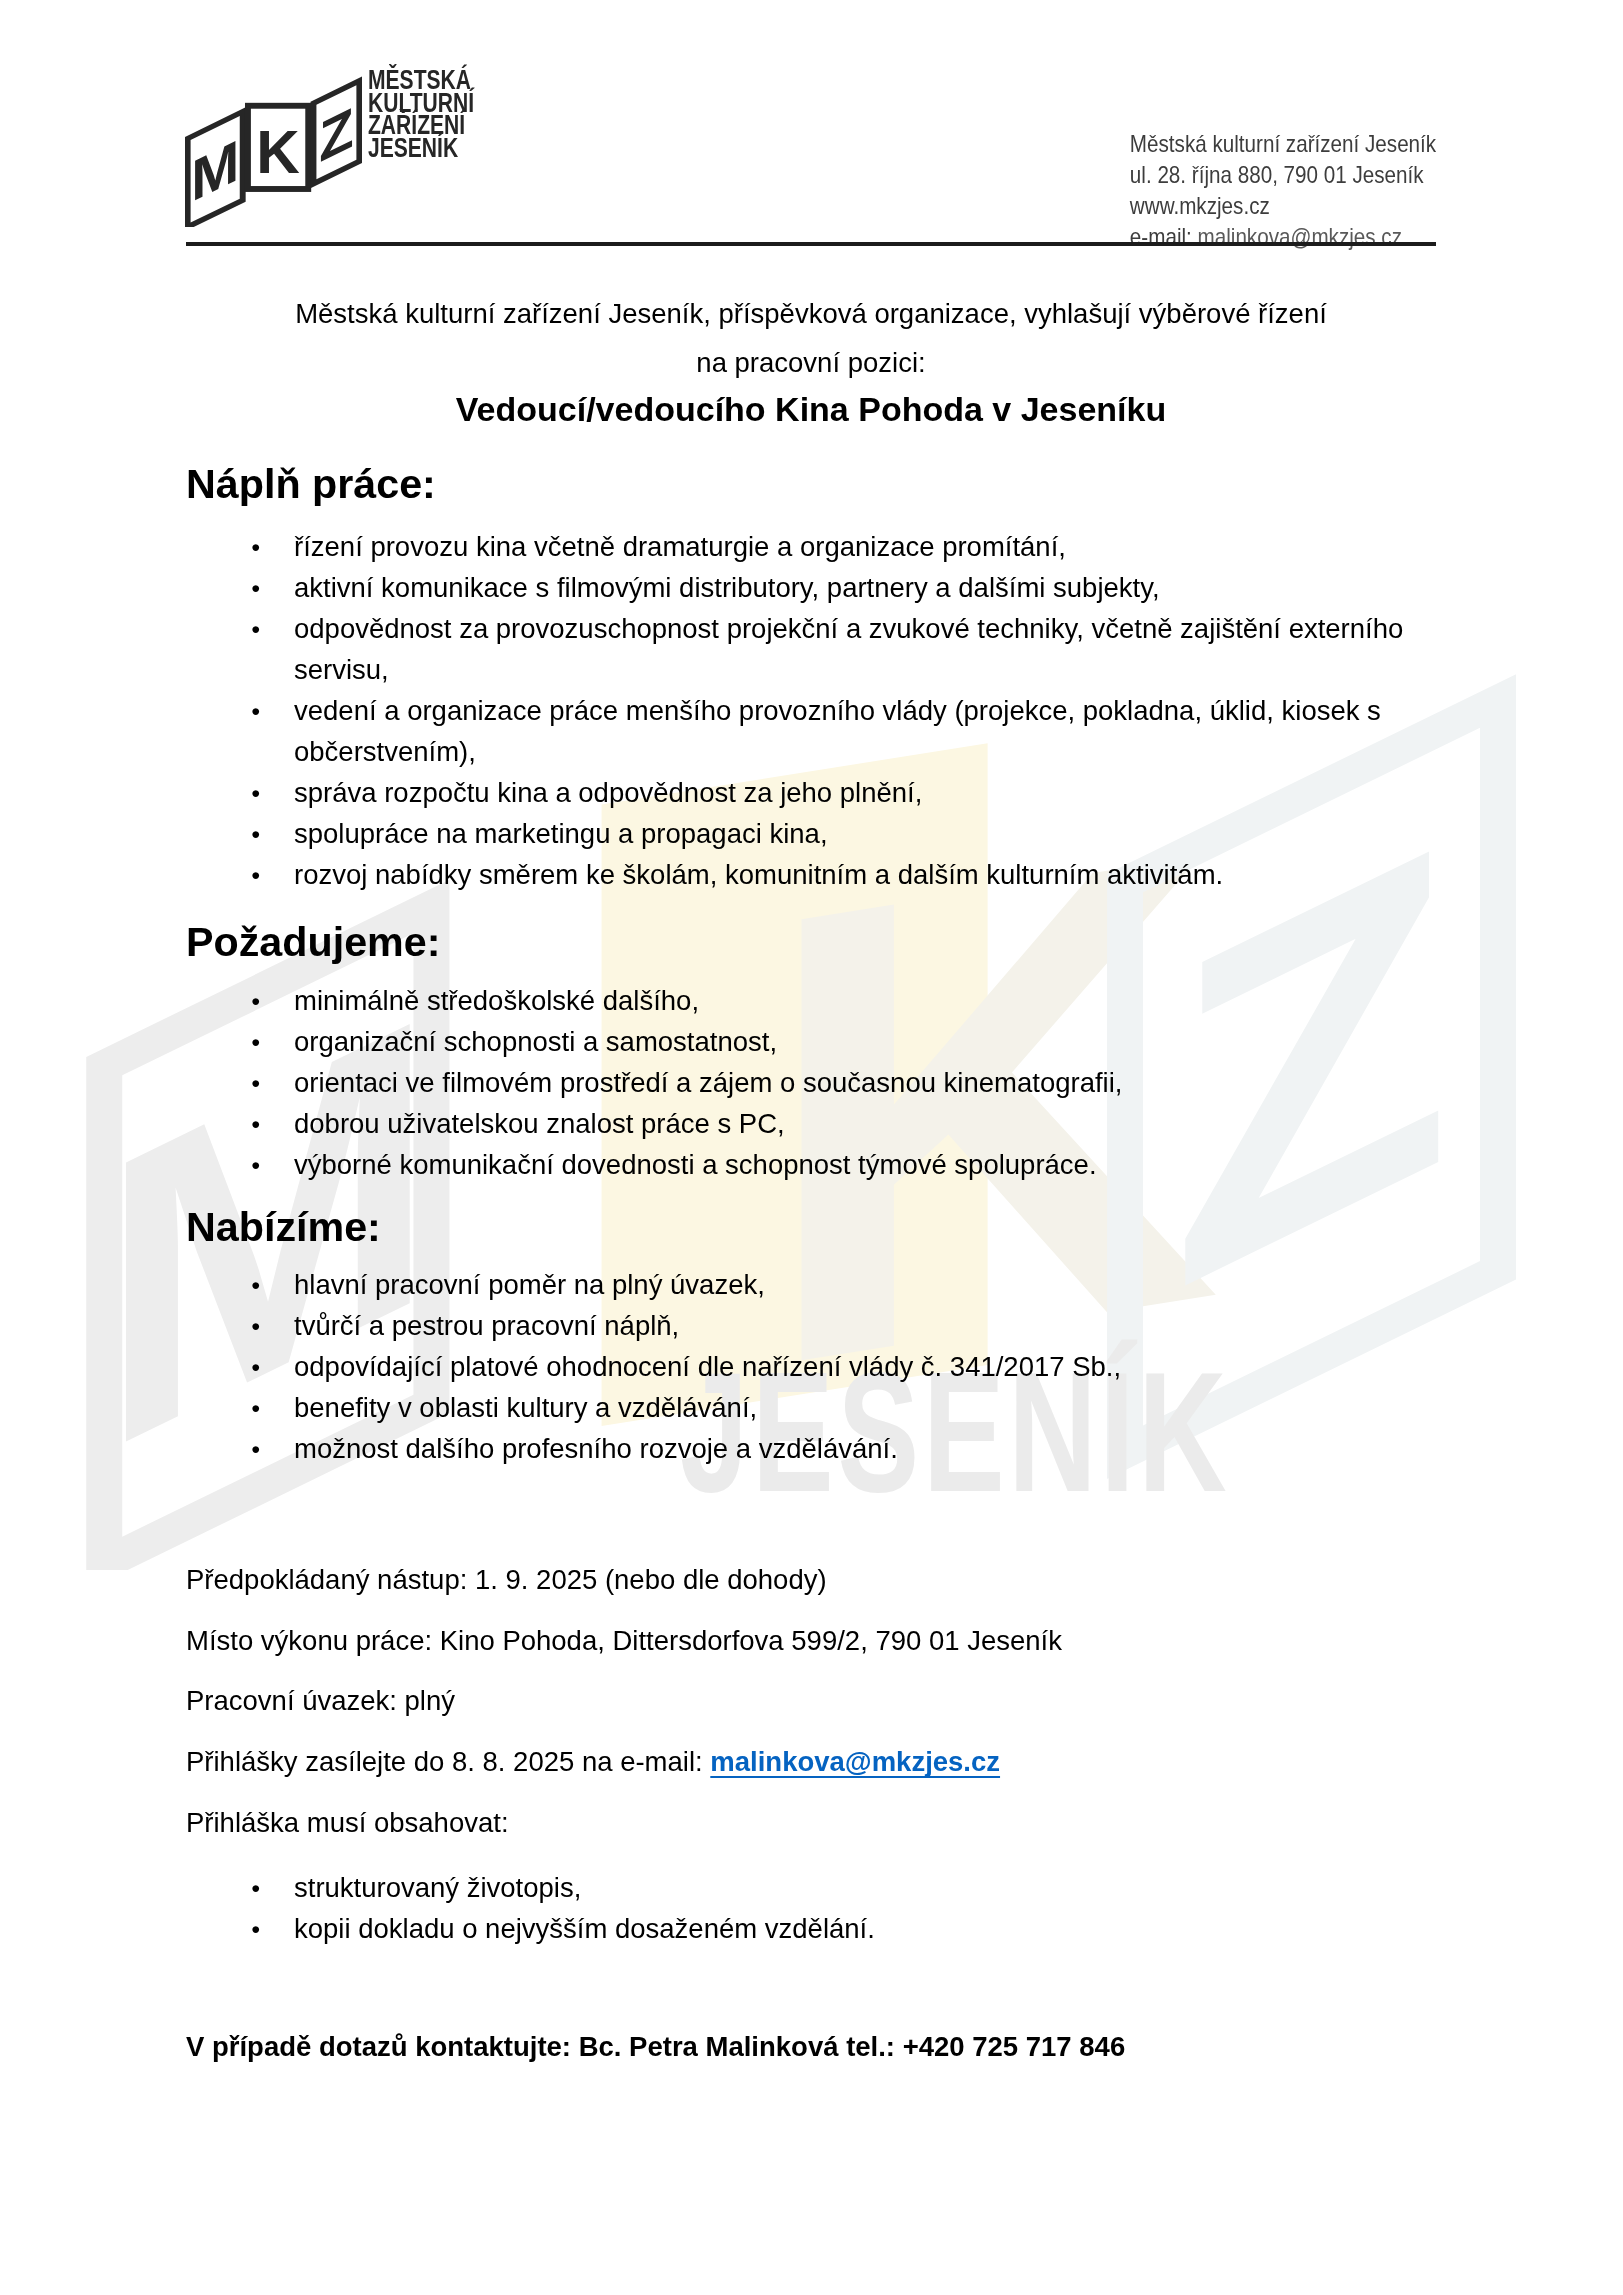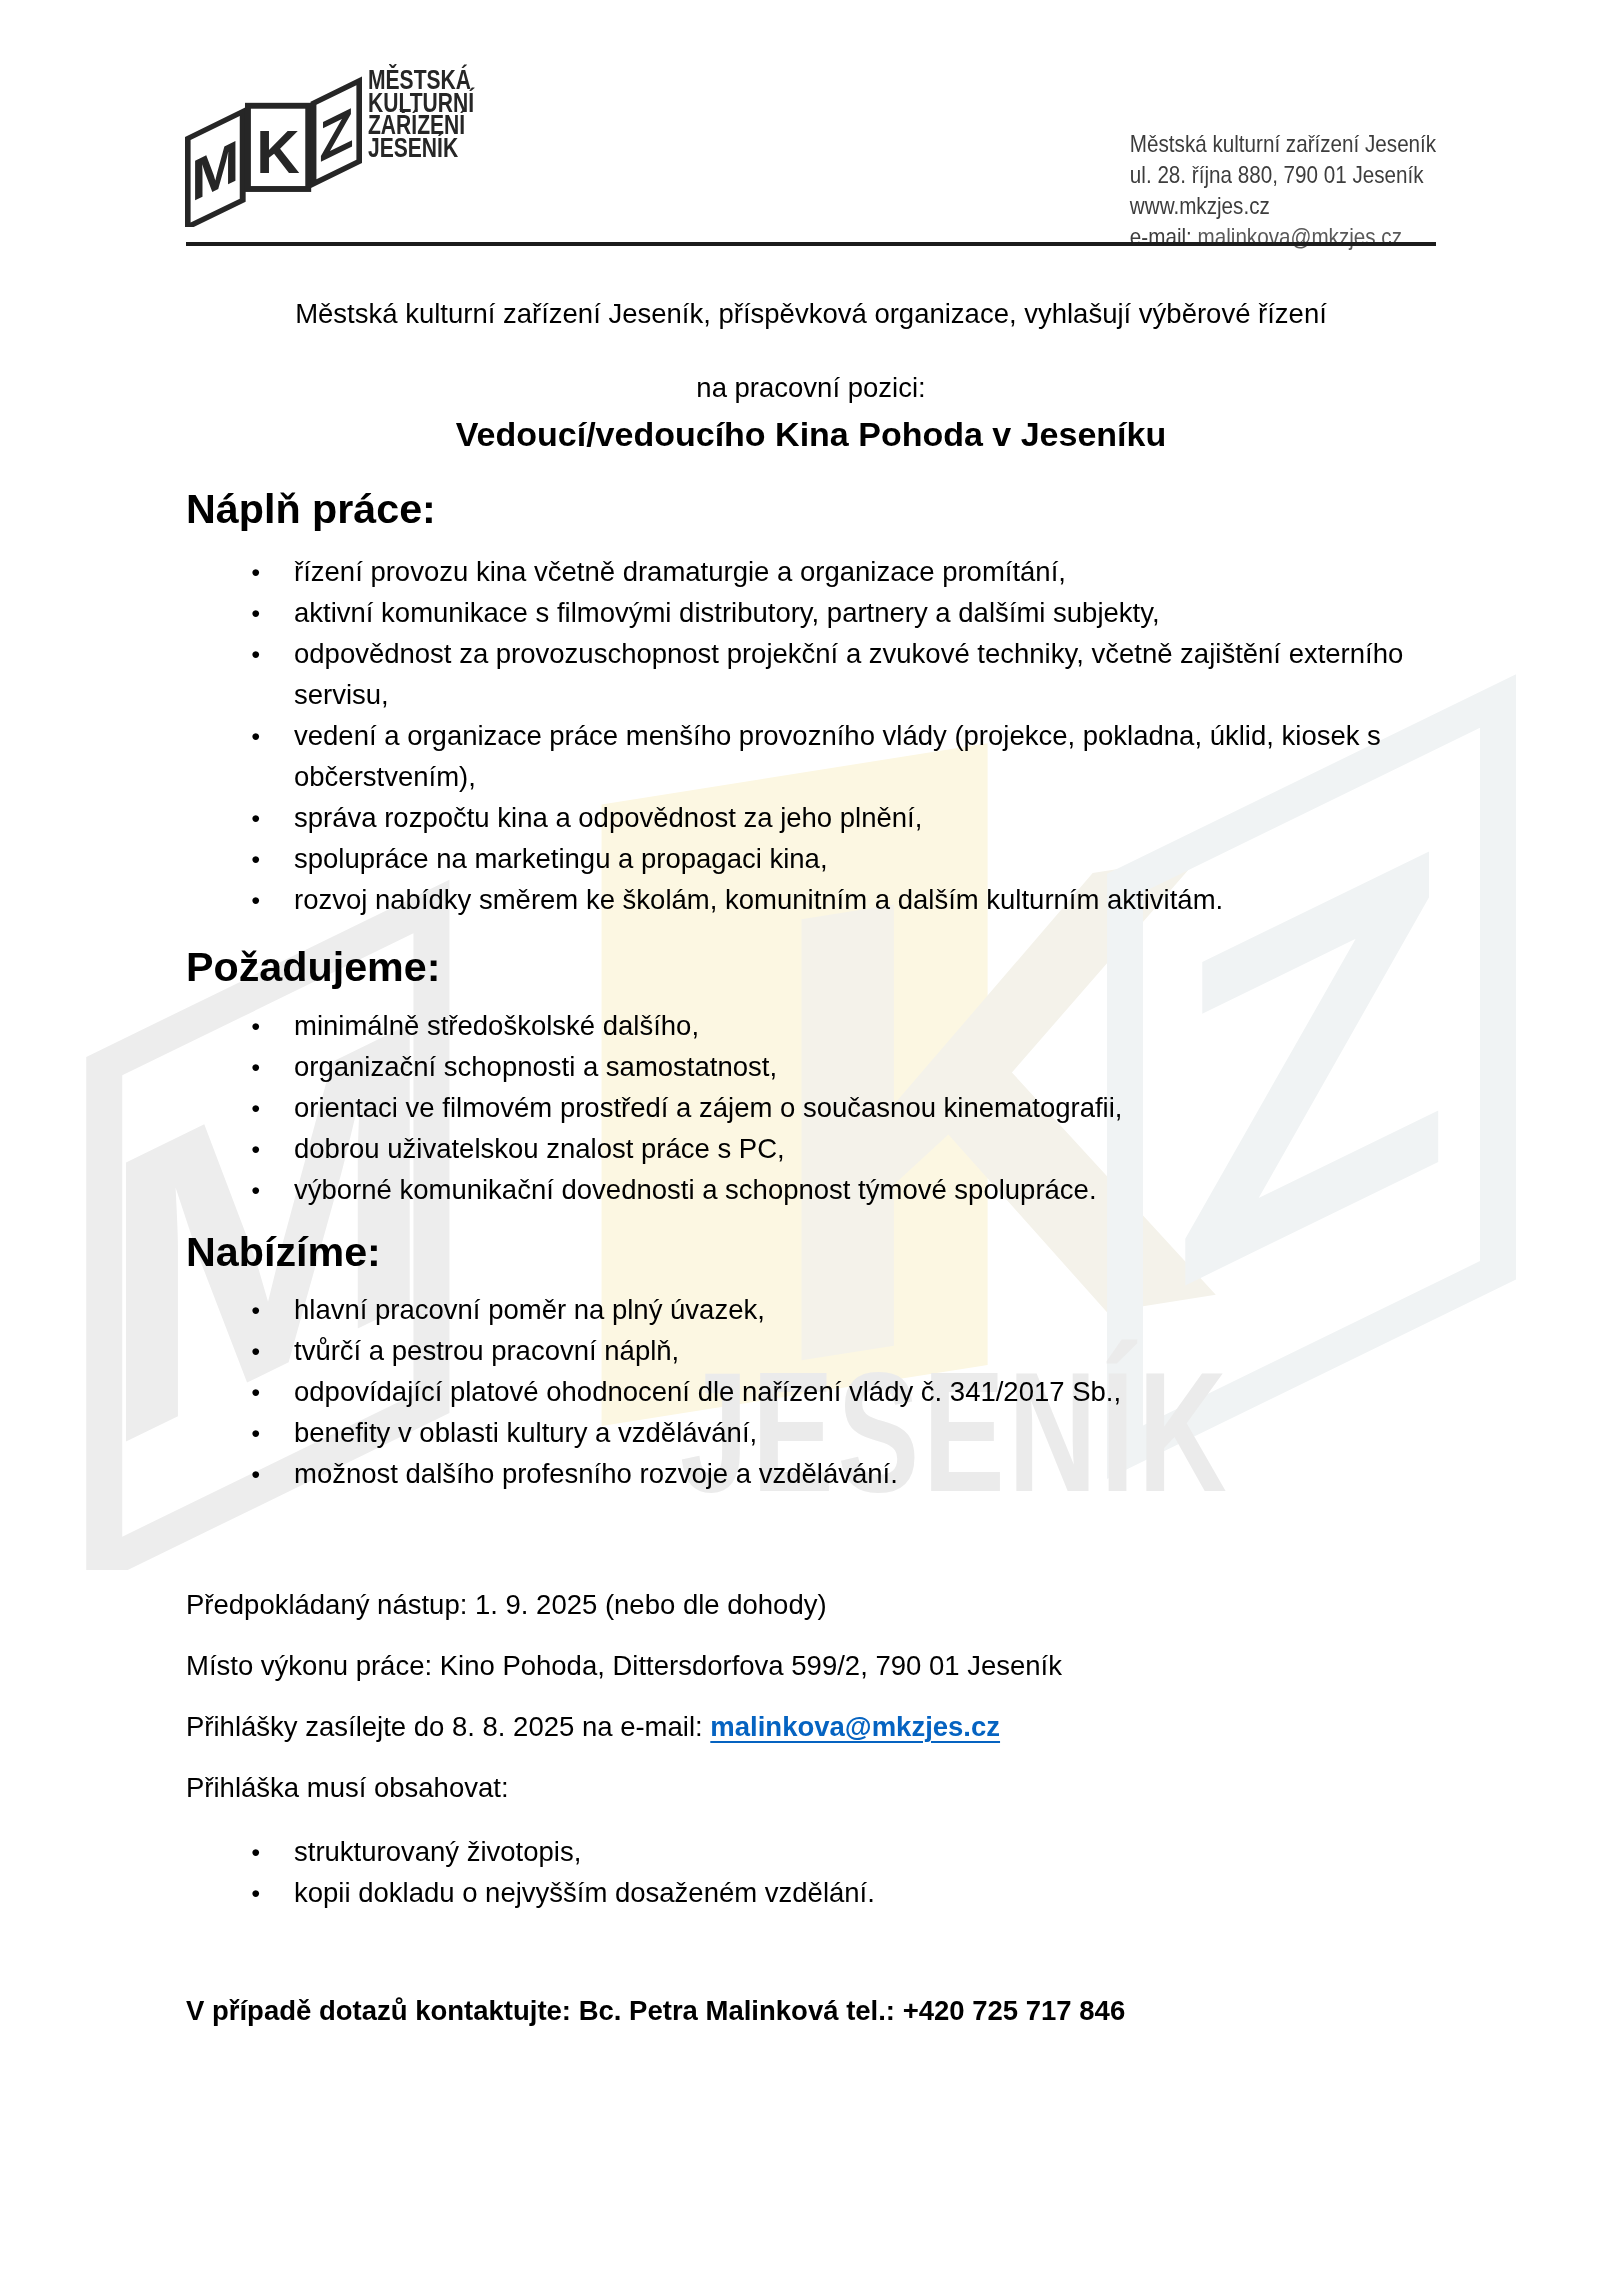--- a/index.html
+++ b/index.html
@@ -48,21 +48,21 @@
 
   
   .content {
     position:absolute; left:186px; top:0;
     width:1250px; padding-top:293px;
     z-index:1;
     font-size:27.5px; line-height:41px; color:#000000;
   }
   .center { text-align:center; }
   .bold { font-weight:normal; }
-  .intro-line2 { margin-top:33px; }
+  .intro-line2 { margin-top:8px; }
   .position-title { font-size:34px; line-height:52px; font-weight:bold; text-align:center; }
   .sec-heading { font-weight:bold; }
   .mt-duties   { margin-top:29.4px; }
   .mt-req      { margin-top:27px; }
   .mt-offer    { margin-top:22px; }
 
   ul.bullets { list-style:none; padding-left:108px; }
   ul.ul-duties { margin-top:21px; }
   ul.ul-req    { margin-top:16.4px; }
   ul.ul-offer  { margin-top:16.4px; }
@@ -180,20 +180,21 @@
         <li>tvůrčí a pestrou pracovní náplň,</li>
         <li>odpovídající platové ohodnocení dle nařízení vlády č. 341/2017 Sb.,</li>
         <li>benefity v oblasti kultury a vzdělávání,</li>
         <li>možnost dalšího profesního rozvoje a vzdělávání.</li>
       </ul>
 
     <p class="d1"><span>Předpokládaný nástup: </span><span class="bold">1. 9. 2025</span><span> (nebo dle dohody)</span></p>
 
     <p class="dn">Místo výkonu práce: Kino Pohoda, Dittersdorfova 599/2, 790 01 Jeseník</p>
 
+    <p class="dn"><span>Pracovní úvazek: </span><span class="bold">plný</span></p>
 
     <p class="d4"><span class="bold">Přihlášky zasílejte do 8. 8. 2025 na e-mail: </span><a class="email-link">malinkova@mkzjes.cz</a></p>
 
     <p class="d5">Přihláška musí obsahovat:</p>
 
     <ul class="bullets ul-app">
         <li>strukturovaný životopis,</li>
         <li>kopii dokladu o nejvyšším dosaženém vzdělání.</li>
       </ul>
 

